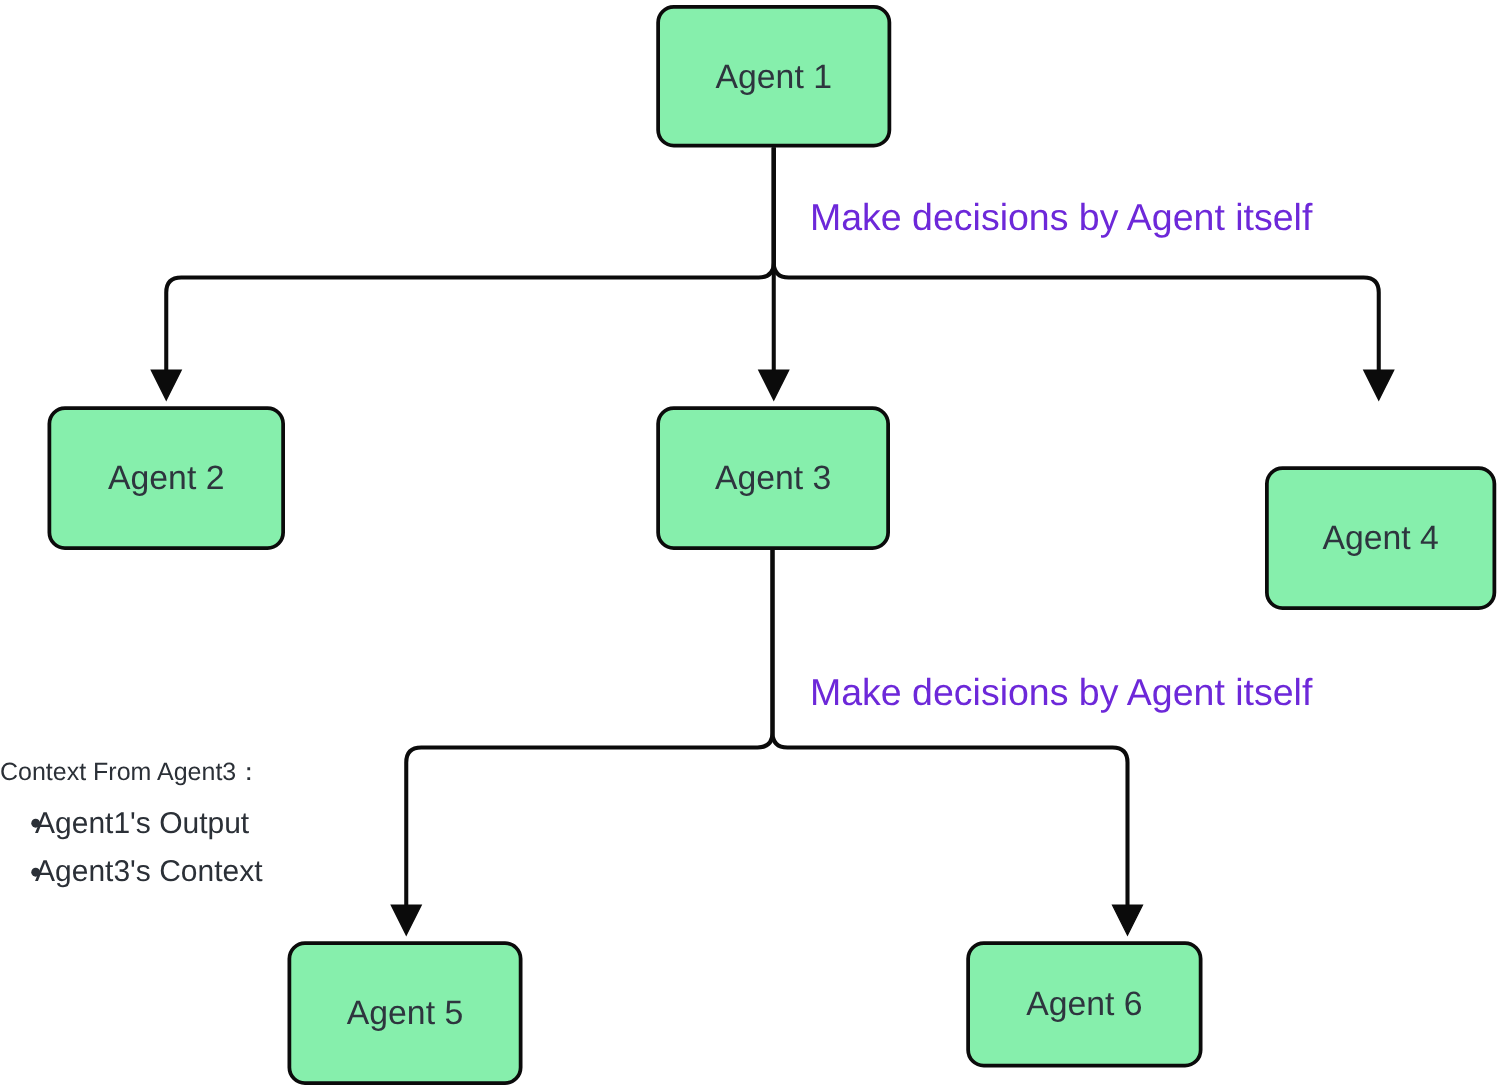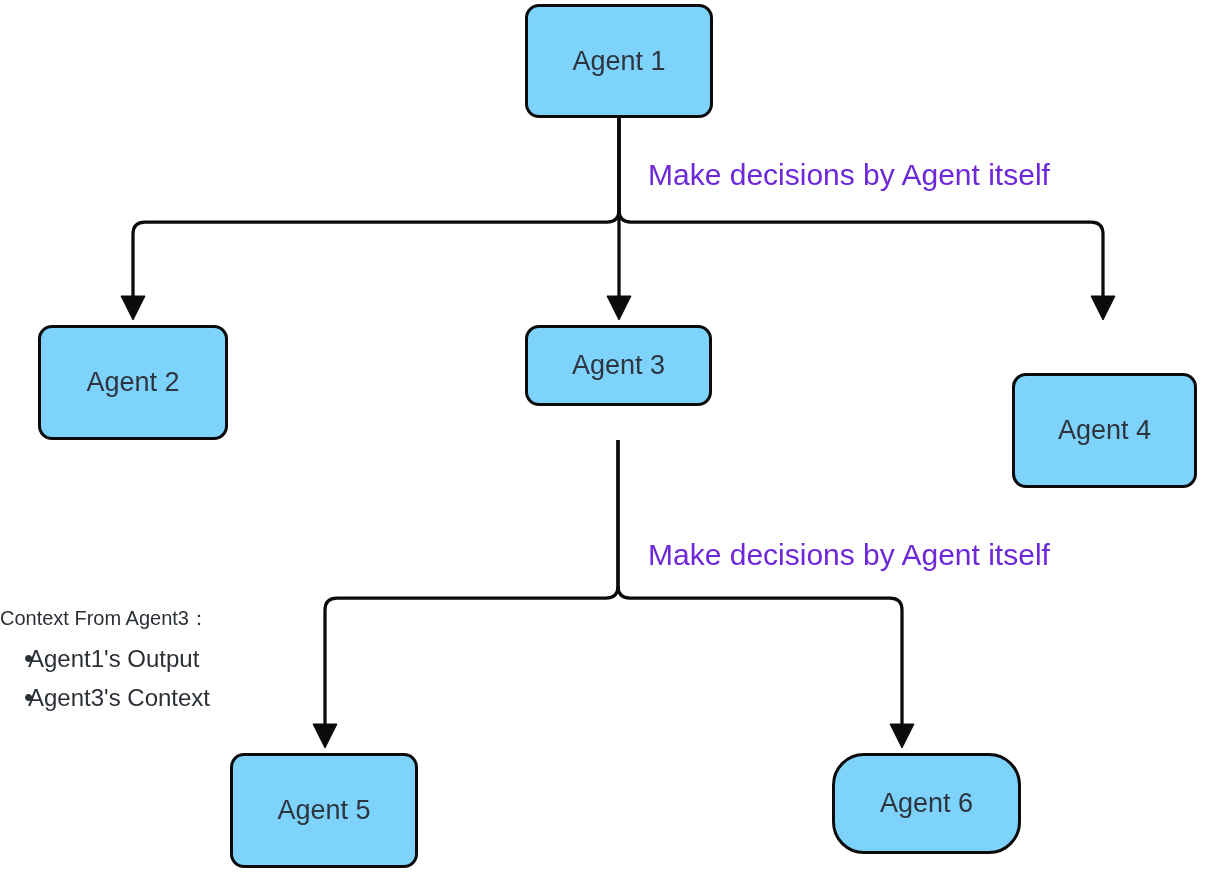--- a/index.html
+++ b/index.html
@@ -10,33 +10,33 @@
   }
   .canvas {
     position: absolute; left: 0; top: 0; width: 1208px; height: 872px;
     background: #ffffff;
   }
   .edges-layer {
     position: absolute; left: 0; top: 0; width: 1208px; height: 872px;
   }
   .node {
     position: absolute;
-    background: #7dd3fc;
+    background: #86efac;
     border: 3.5px solid #0b0b0b;
     border-radius: 14px;
     display: flex; align-items: center; justify-content: center;
     font-size: 27px;
     color: #2E353E;
   }
   .node-agent1 { left: 525px; top: 4px;   width: 188px; height: 114px; }
   .node-agent2 { left: 38px;  top: 325px; width: 190px; height: 115px; }
-  .node-agent3 { left: 525px; top: 325px; width: 187px; height: 81px; text-align: right; }
+  .node-agent3 { left: 525px; top: 325px; width: 187px; height: 115px; text-align: right; }
   .node-agent4 { left: 1012px;top: 325px; width: 185px; height: 115px; margin-top: 48px; }
   .node-agent5 { left: 230px; top: 753px; width: 188px; height: 115px; }
-  .node-agent6 { left: 832px; top: 753px; width: 189px; height: 101px; border-radius: 32px; }
+  .node-agent6 { left: 773px; top: 753px; width: 189px; height: 101px; }
 
   .edge-label {
     position: absolute;
     font-size: 30px;
     line-height: 34px;
     color: #6d28d9;
     white-space: nowrap;
   }
   .edge-label-1 { left: 648px; top: 158px; }
   .edge-label-2 { left: 648px; top: 538px; }

